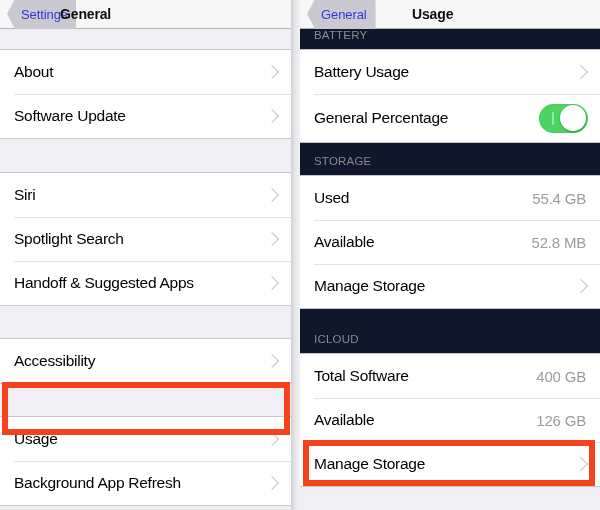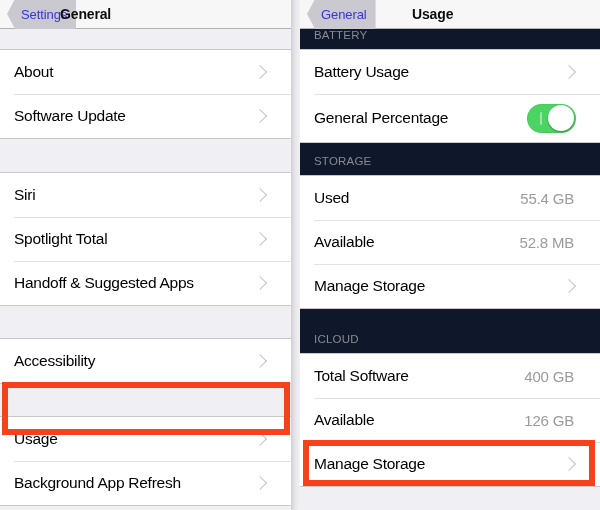--- a/index.html
+++ b/index.html
@@ -89,21 +89,21 @@
     border-top: 1px solid #c8c7cc;
     border-bottom: 1px solid #c8c7cc;
   }
   .row {
     position: relative;
     display: flex;
     align-items: center;
     background: #ffffff;
     height: 44px;
     padding-left: 14px;
-    padding-right: 24px;
+    padding-right: 12px;
     box-sizing: border-box;
   }
   .row + .row::before {
     content: "";
     position: absolute;
     left: 14px; right: 0; top: 0;
     height: 1px;
     background: #e2e2e4;
   }
   .row-label {
@@ -198,21 +198,21 @@
     </div>
 
     <div class="list-gap" style="height:33px"></div>
 
     <div class="group">
       <div class="row">
         <span class="row-label">Siri</span>
         <span class="chevron"></span>
       </div>
       <div class="row">
-        <span class="row-label">Spotlight Total</span>
+        <span class="row-label">Spotlight Search</span>
         <span class="chevron"></span>
       </div>
       <div class="row">
         <span class="row-label">Handoff &amp; Suggested Apps</span>
         <span class="chevron"></span>
       </div>
     </div>
 
     <div class="list-gap" style="height:32px"></div>
 

